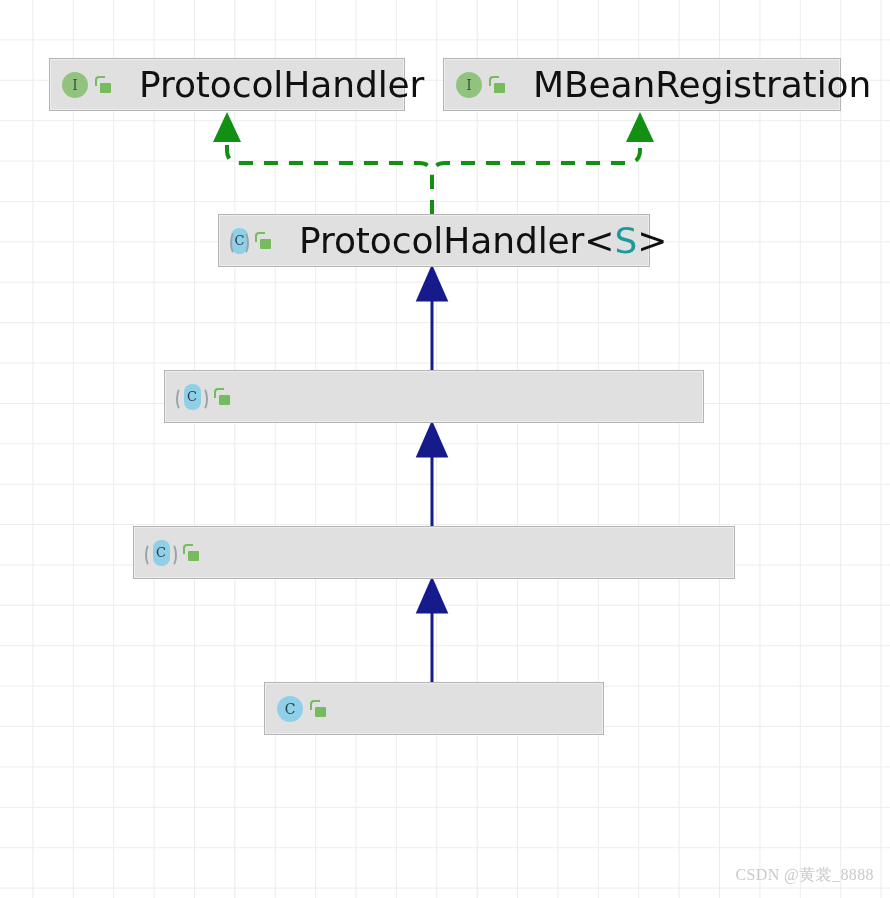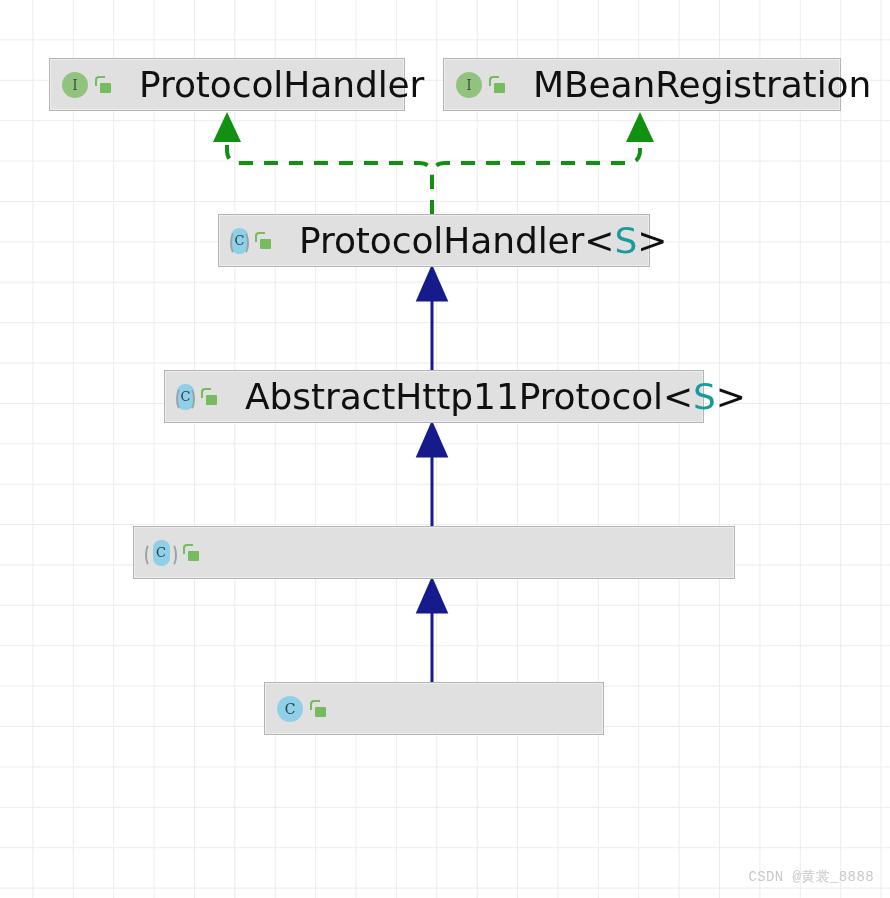--- a/index.html
+++ b/index.html
@@ -155,23 +155,23 @@
     width: 890px;
     height: 898px;
     pointer-events: none;
   }
 
   
   .watermark {
     position: absolute;
     right: 16px;
     bottom: 12px;
-    font-size: 14px;
+    font-size: 16px;
     color: #c9c9c9;
-    font-family: Liberation Mono, monospace;
+    font-family: Liberation Serif, serif;
     letter-spacing: 0.4px;
   }
 </style>
 </head>
 <body>
 
 <div id="canvas">
 
   <svg class="wires" viewBox="0 0 890 898">
 
@@ -232,21 +232,20 @@
   <div class="node" style="left:164px; top:370px; width:540px; height:53px;">
     <span class="abs-icon">
       <span class="bracket left"></span>
       <span class="body">C</span>
       <span class="bracket right"></span>
     </span>
     <span class="lock-icon">
       <span class="shackle"></span>
         <span class="lbody"></span>
     </span>
-    <span class="node-label"><span>AbstractHttp11Protocol</span><span class="angle">&lt;</span><span class="generic">S</span><span class="angle">&gt;</span></span>
   </div>
 
   <div class="node" style="left:133px; top:526px; width:602px; height:53px;">
     <span class="abs-icon">
       <span class="bracket left"></span>
       <span class="body">C</span>
       <span class="bracket right"></span>
     </span>
     <span class="lock-icon">
       <span class="shackle"></span>

